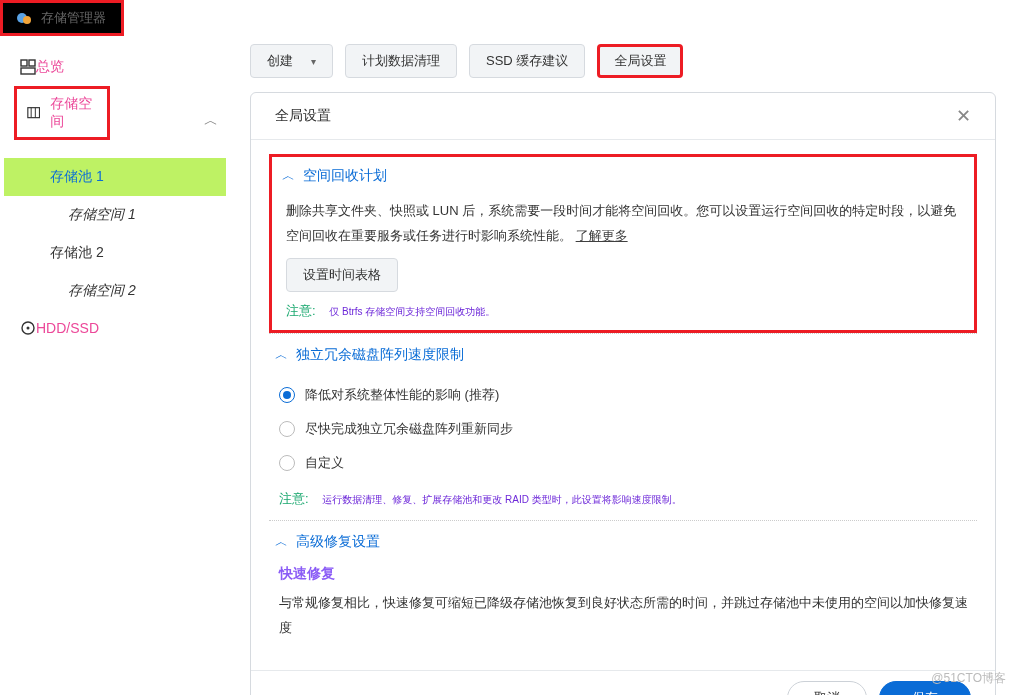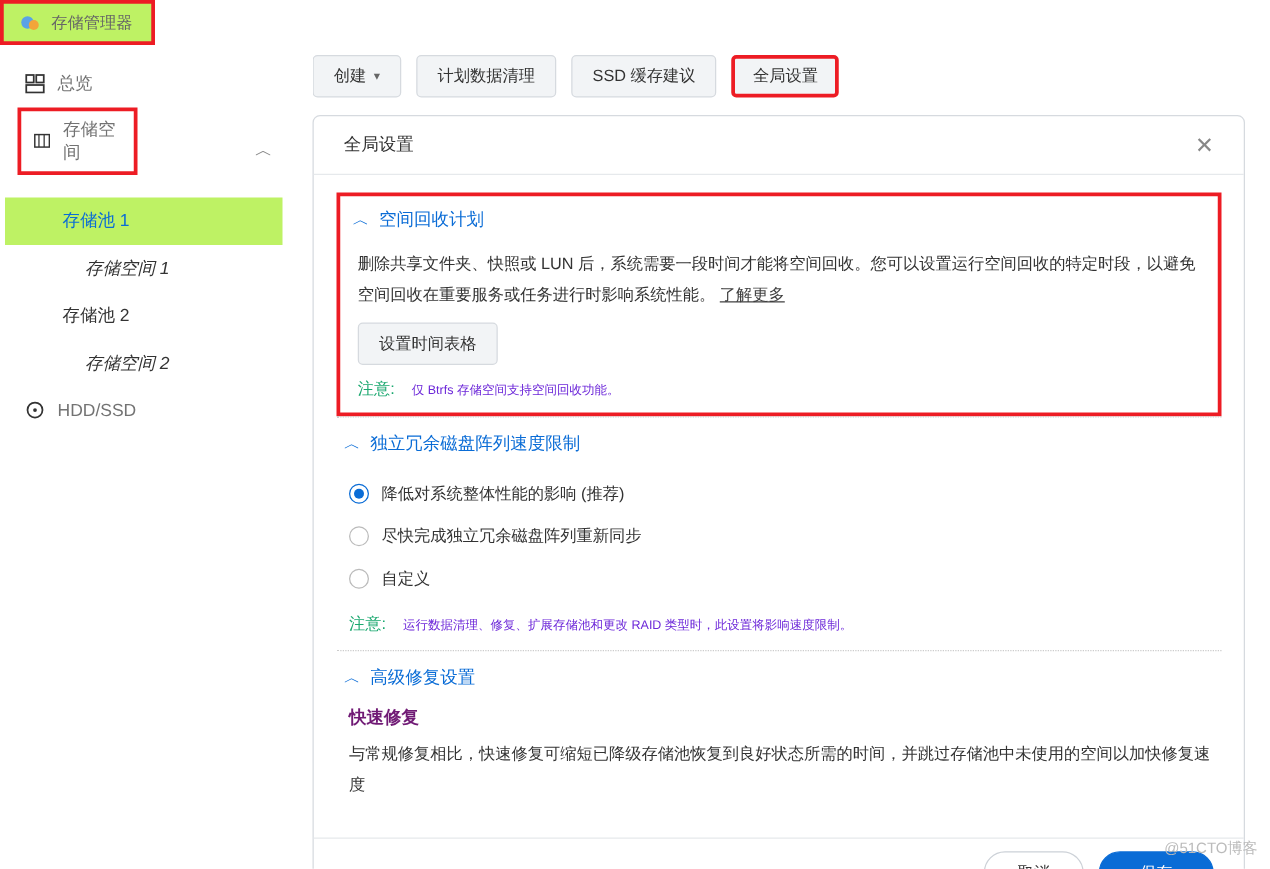--- a/index.html
+++ b/index.html
@@ -1,36 +1,36 @@
 <!DOCTYPE html>
 <html><head>
   <meta charset="utf-8">
   <style>
     * { box-sizing: border-box; margin: 0; padding: 0; }
     body { font-family: -apple-system, "Segoe UI", Arial, sans-serif; font-size: 13px; color: #333; background: #fff; width: 1016px; height: 695px; overflow: hidden; position: relative; }
     
-    .header-bar { background: #bef264; padding: 6px 12px; display: flex; align-items: center; gap: 8px; border: 3px solid #ed1c24; width: 124px; }
+    .header-bar { background: #000000; padding: 6px 12px; display: flex; align-items: center; gap: 8px; border: 3px solid #ed1c24; width: 124px; }
     .header-icon { width: 18px; height: 18px; display: inline-block; }
     .header-title { color: #666; font-size: 13px; }
     
     .layout { display: flex; height: calc(100% - 32px); }
     
     .sidebar { width: 230px; padding: 12px 4px; }
-    .sidebar-item { display: flex; align-items: center; gap: 10px; padding: 10px 16px; color: #737373; cursor: pointer; font-size: 14px; }
+    .sidebar-item { display: flex; align-items: center; gap: 0; padding: 10px 16px; color: #ec4899; cursor: pointer; font-size: 14px; }
     .sidebar-item.expandable { justify-content: space-between; }
     .sidebar-item.boxed { border: 3px solid #ed1c24; width: 96px; margin-left: 10px; padding: 6px 10px; }
     .sidebar-subitem { padding: 10px 16px 10px 46px; color: #333; cursor: pointer; font-size: 14px; }
     .sidebar-subitem.active { background: #bef264; color: #0a6cd6; }
     .sidebar-subitem.lvl2 { padding-left: 64px; font-style: italic; }
     .sidebar-icon { width: 16px; height: 16px; display: inline-flex; align-items: center; justify-content: center; }
     .chevron { color: #888; font-size: 14px; }
     
     .main { flex: 1; padding: 8px 20px; position: relative; }
     .toolbar { display: flex; gap: 12px; margin-bottom: 14px; }
-    .btn { background: #f2f4f6; border: 1px solid #d6dadf; border-radius: 4px; padding: 7px 16px; font-size: 13px; color: #333; cursor: pointer; display: inline-flex; align-items: center; gap: 6px; }
+    .btn { background: #f2f4f6; border: 1px solid #d6dadf; border-radius: 4px; padding: 7px 16px; font-size: 13px; color: #333; cursor: pointer; display: inline-flex; align-items: center; gap: 18px; }
     .btn.highlighted { border: 3px solid #ed1c24; padding: 5px 14px; }
     .btn .drop { font-size: 10px; color: #666; }
     
     .panel { border: 1px solid #d6dadf; border-radius: 6px; background: #fff; }
     .panel-header { display: flex; justify-content: space-between; align-items: center; padding: 12px 24px; border-bottom: 1px solid #e6e9ec; }
     .panel-title { font-size: 14px; color: #333; }
     .close { color: #888; font-size: 18px; cursor: pointer; }
     
     .panel-body { padding: 10px 18px; max-height: 530px; overflow-y: auto; }
     
@@ -46,21 +46,21 @@
     .note-label { color: #1aa86f; font-size: 13px; margin-right: 10px; }
     .note-text { color: #6d28d9; font-size: 10px; }
     .note-row { margin-top: 10px; }
     
     .radio-group { margin: 6px 0; }
     .radio-row { display: flex; align-items: center; gap: 10px; padding: 8px 0; }
     .radio { width: 16px; height: 16px; border: 1px solid #bbb; border-radius: 50%; display: inline-flex; align-items: center; justify-content: center; }
     .radio.checked { border-color: #0a6cd6; }
     .radio.checked::after { content: ""; width: 8px; height: 8px; background: #0a6cd6; border-radius: 50%; }
     
-    .subheading { font-weight: 600; font-size: 14px; margin: 8px 0; color: #701a75; }
+    .subheading { font-weight: 600; font-size: 14px; margin: 8px 0; color: #8b5cf6; }
     
     .panel-footer { display: flex; justify-content: flex-end; gap: 12px; padding: 10px 24px; border-top: 1px solid #e6e9ec; }
     .btn-cancel { background: #fff; border: 1px solid #ccd1d7; border-radius: 18px; padding: 7px 26px; font-size: 13px; color: #333; cursor: pointer; }
     .btn-primary { background: #0a6cd6; border: 1px solid #0a6cd6; border-radius: 18px; padding: 7px 32px; font-size: 13px; color: #fff; cursor: pointer; }
     
     .watermark { position: absolute; bottom: 12px; right: 10px; color: #bbb; font-size: 12px; }
   </style>
 </head>
 <body>
 

